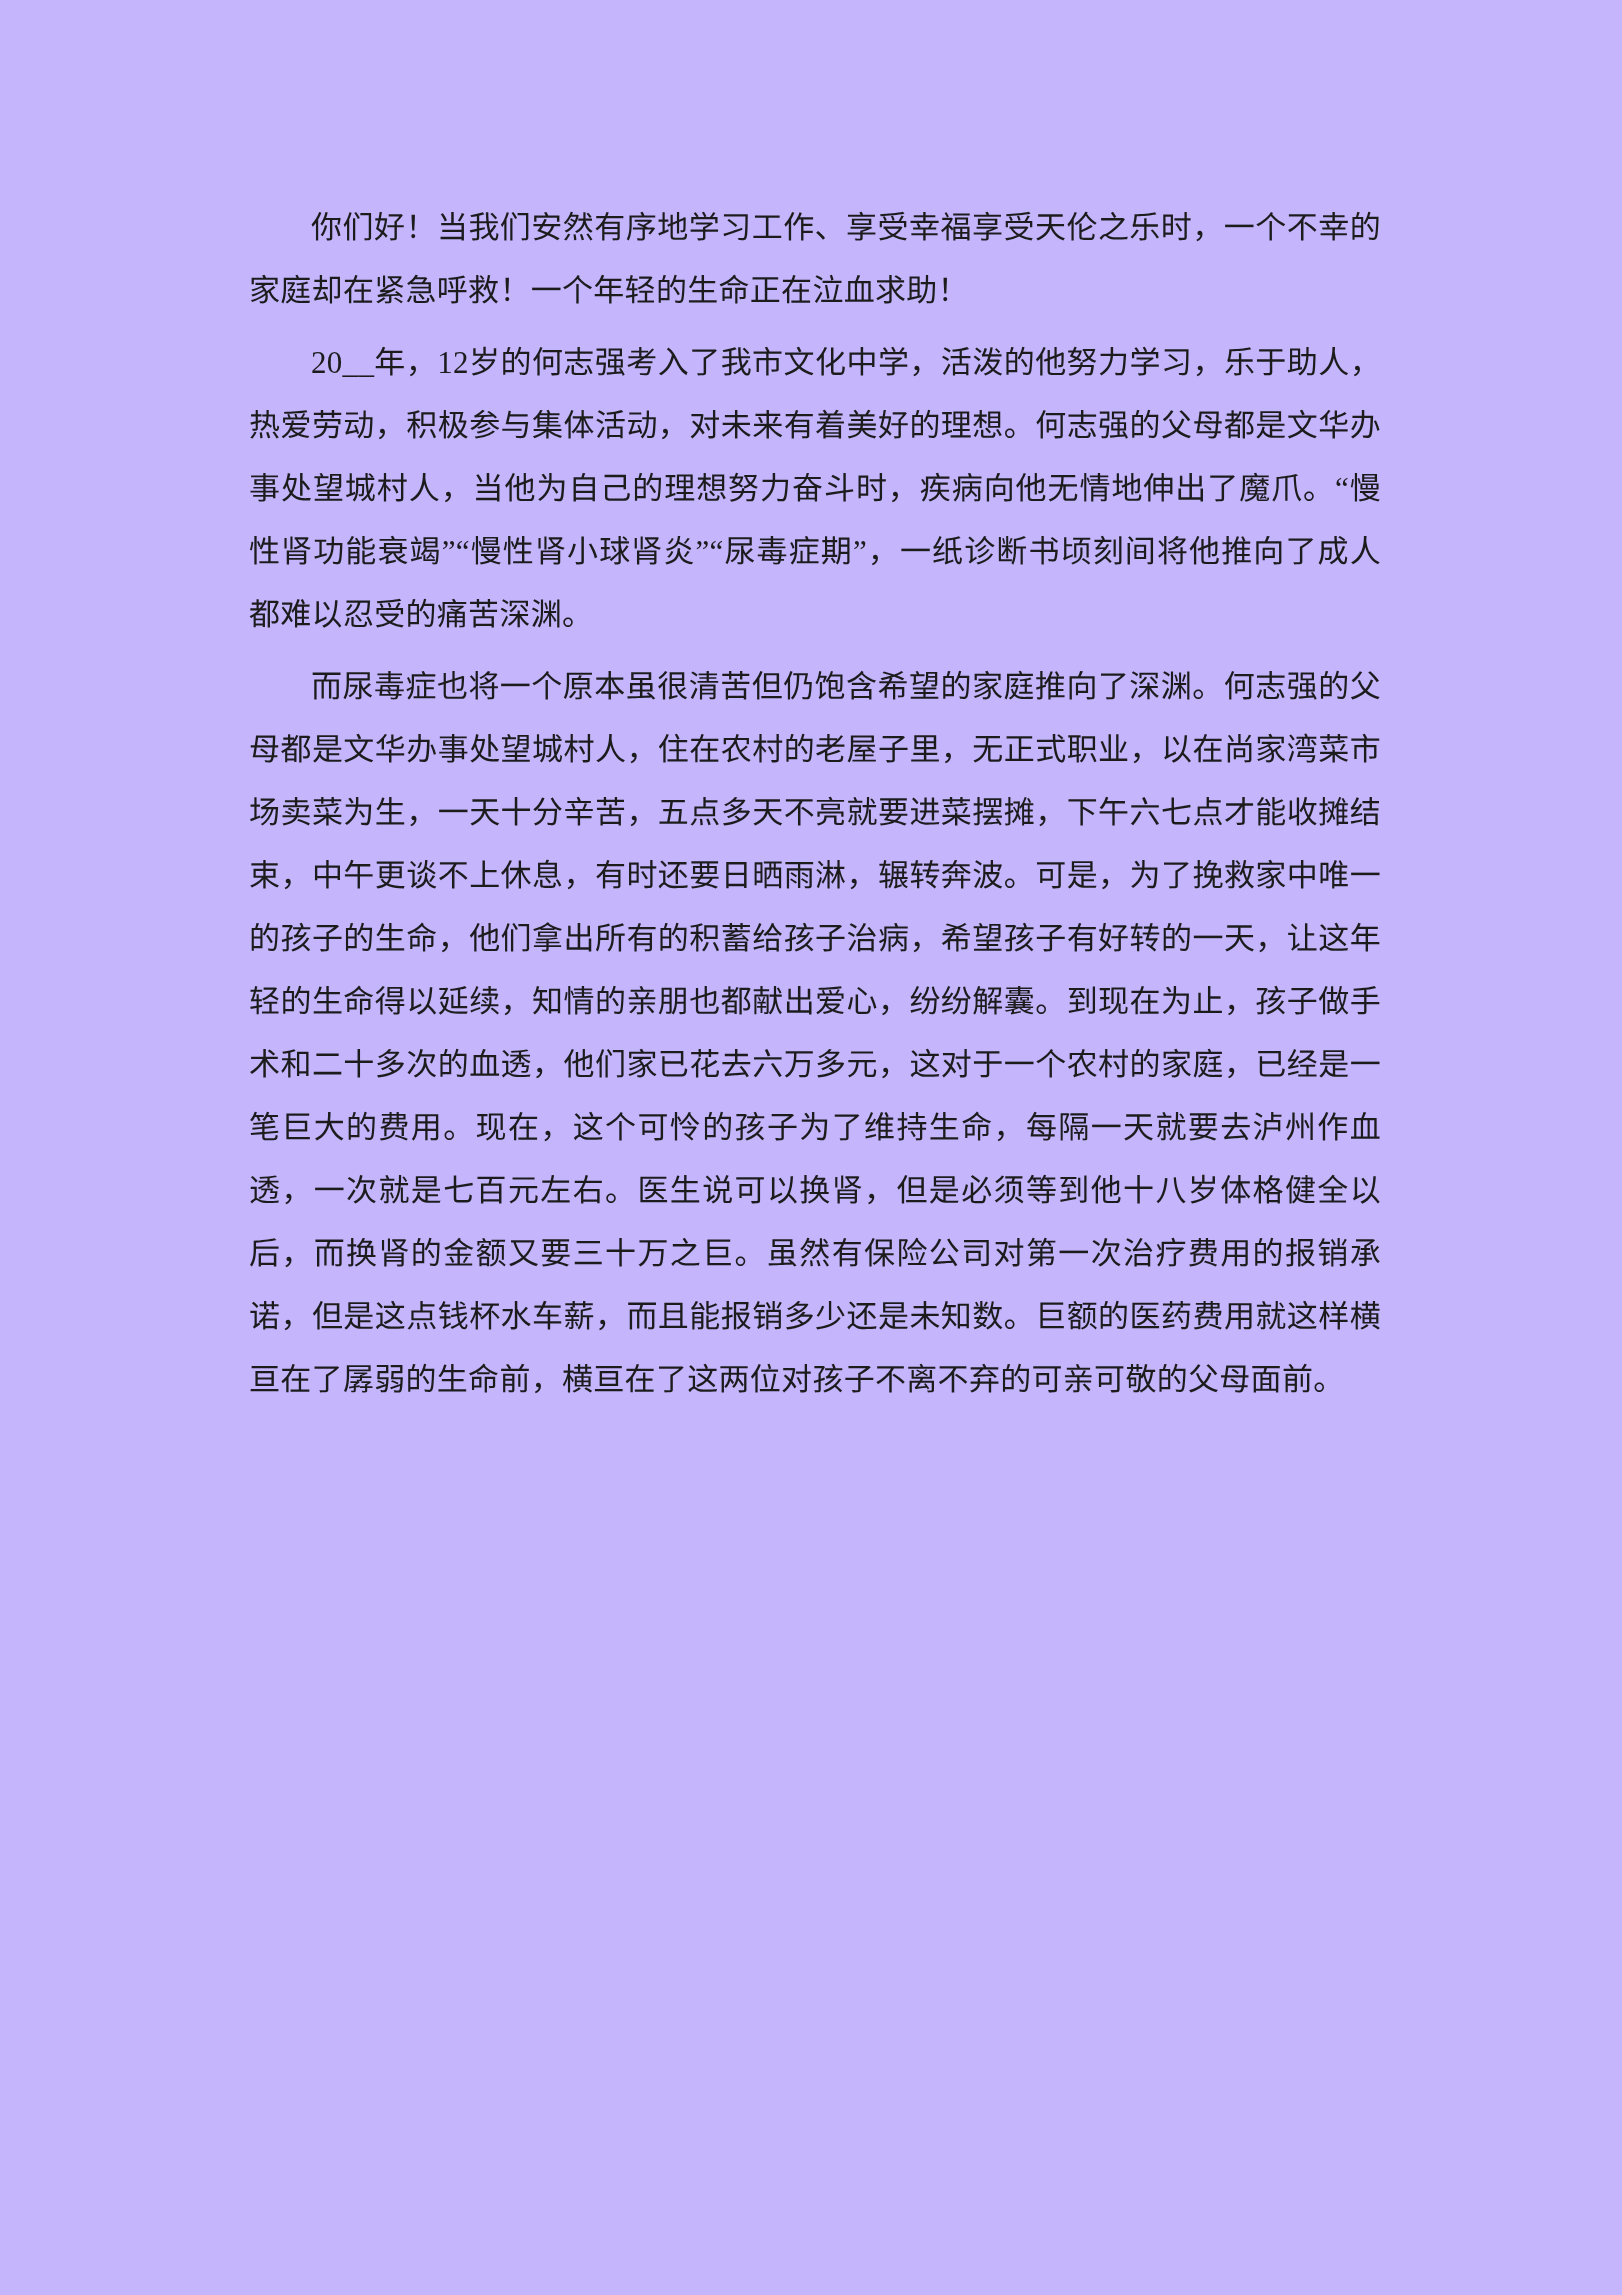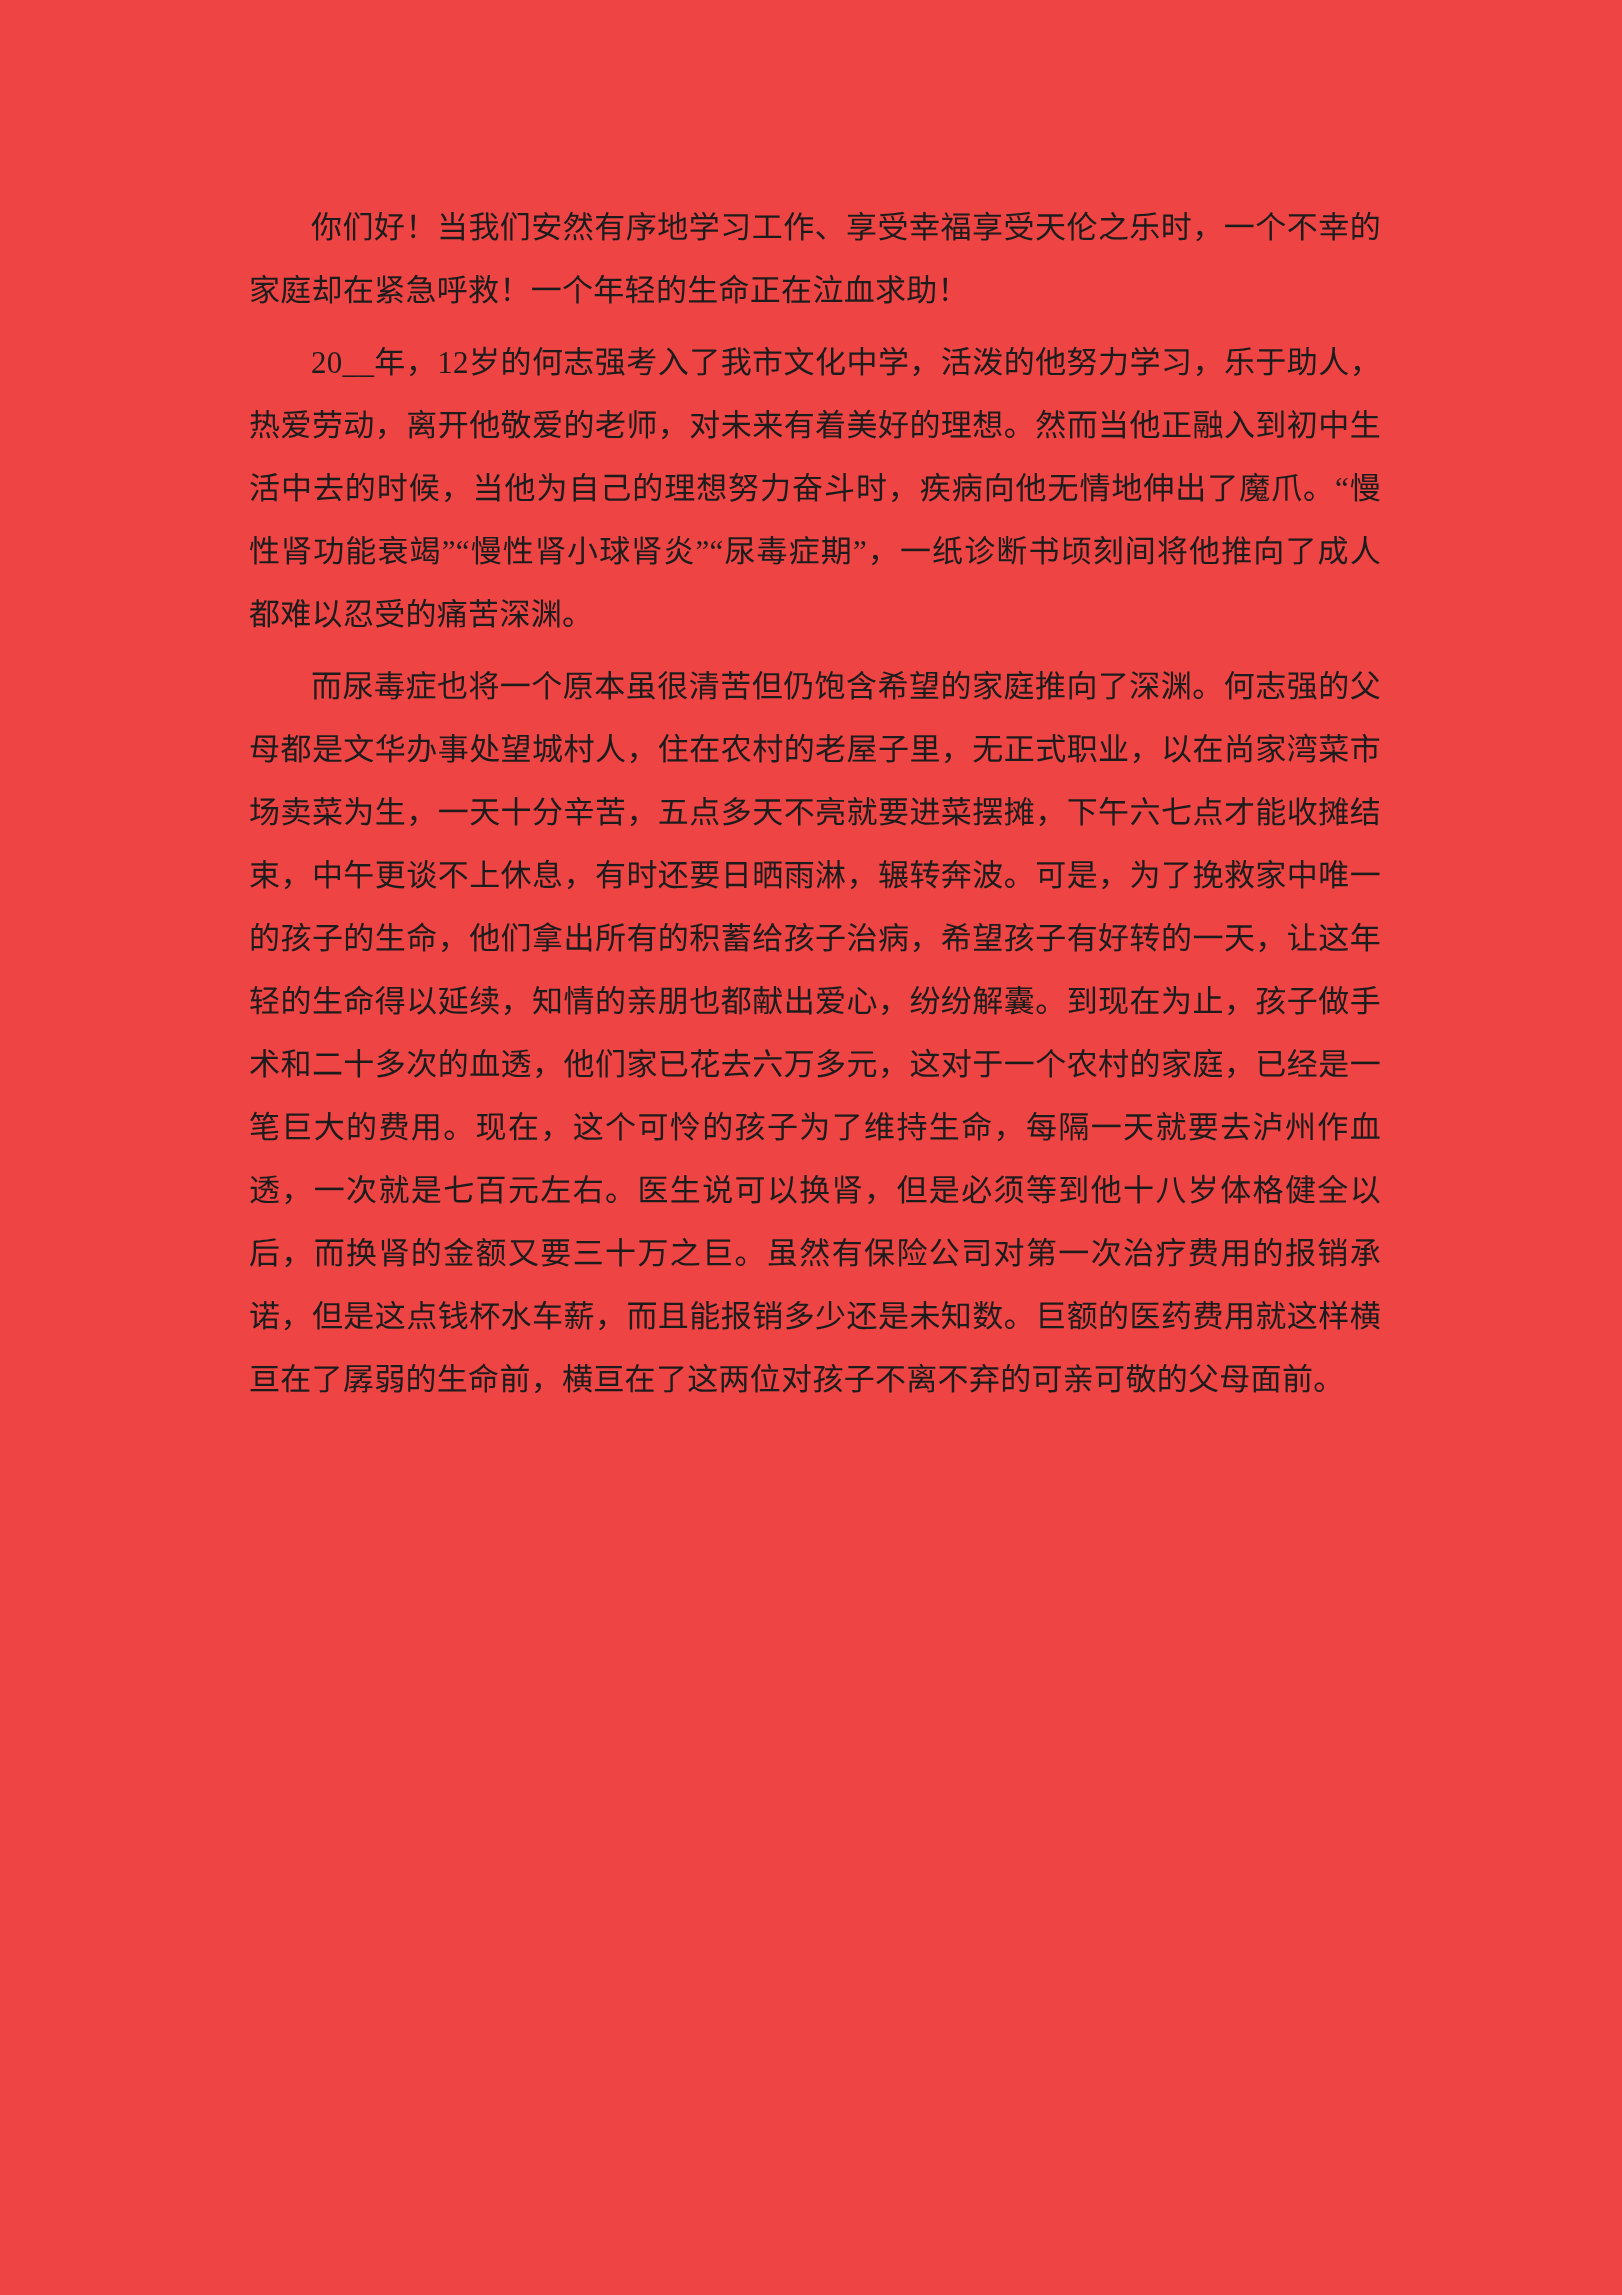--- a/index.html
+++ b/index.html
@@ -31,20 +31,20 @@
   .text-body p.para {
     margin: 0 0 9.2px 0;
     text-indent: 2em;
     word-break: break-all;
     overflow-wrap: break-word;
   }
 </style>
 </head>
 <body style="background: rgb(251, 251, 251);">
 
-<div class="page" style="background: #ef4444;">
+<div class="page" style="background: #c4b5fd;">
   <div class="text-body" style="color: rgb(28, 28, 28);">
       <p class="para">你们好！当我们安然有序地学习工作、享受幸福享受天伦之乐时，一个不幸的家庭却在紧急呼救！一个年轻的生命正在泣血求助！</p>
-      <p class="para">20__年，12岁的何志强考入了我市文化中学，活泼的他努力学习，乐于助人，热爱劳动，离开他敬爱的老师，对未来有着美好的理想。然而当他正融入到初中生活中去的时候，当他为自己的理想努力奋斗时，疾病向他无情地伸出了魔爪。“慢性肾功能衰竭”“慢性肾小球肾炎”“尿毒症期”，一纸诊断书顷刻间将他推向了成人都难以忍受的痛苦深渊。</p>
+      <p class="para">20__年，12岁的何志强考入了我市文化中学，活泼的他努力学习，乐于助人，热爱劳动，积极参与集体活动，对未来有着美好的理想。何志强的父母都是文华办事处望城村人，当他为自己的理想努力奋斗时，疾病向他无情地伸出了魔爪。“慢性肾功能衰竭”“慢性肾小球肾炎”“尿毒症期”，一纸诊断书顷刻间将他推向了成人都难以忍受的痛苦深渊。</p>
       <p class="para">而尿毒症也将一个原本虽很清苦但仍饱含希望的家庭推向了深渊。何志强的父母都是文华办事处望城村人，住在农村的老屋子里，无正式职业，以在尚家湾菜市场卖菜为生，一天十分辛苦，五点多天不亮就要进菜摆摊，下午六七点才能收摊结束，中午更谈不上休息，有时还要日晒雨淋，辗转奔波。可是，为了挽救家中唯一的孩子的生命，他们拿出所有的积蓄给孩子治病，希望孩子有好转的一天，让这年轻的生命得以延续，知情的亲朋也都献出爱心，纷纷解囊。到现在为止，孩子做手术和二十多次的血透，他们家已花去六万多元，这对于一个农村的家庭，已经是一笔巨大的费用。现在，这个可怜的孩子为了维持生命，每隔一天就要去泸州作血透，一次就是七百元左右。医生说可以换肾，但是必须等到他十八岁体格健全以后，而换肾的金额又要三十万之巨。虽然有保险公司对第一次治疗费用的报销承诺，但是这点钱杯水车薪，而且能报销多少还是未知数。巨额的医药费用就这样横亘在了孱弱的生命前，横亘在了这两位对孩子不离不弃的可亲可敬的父母面前。</p>
     </div>
 </div>
 
 
 </body></html>

